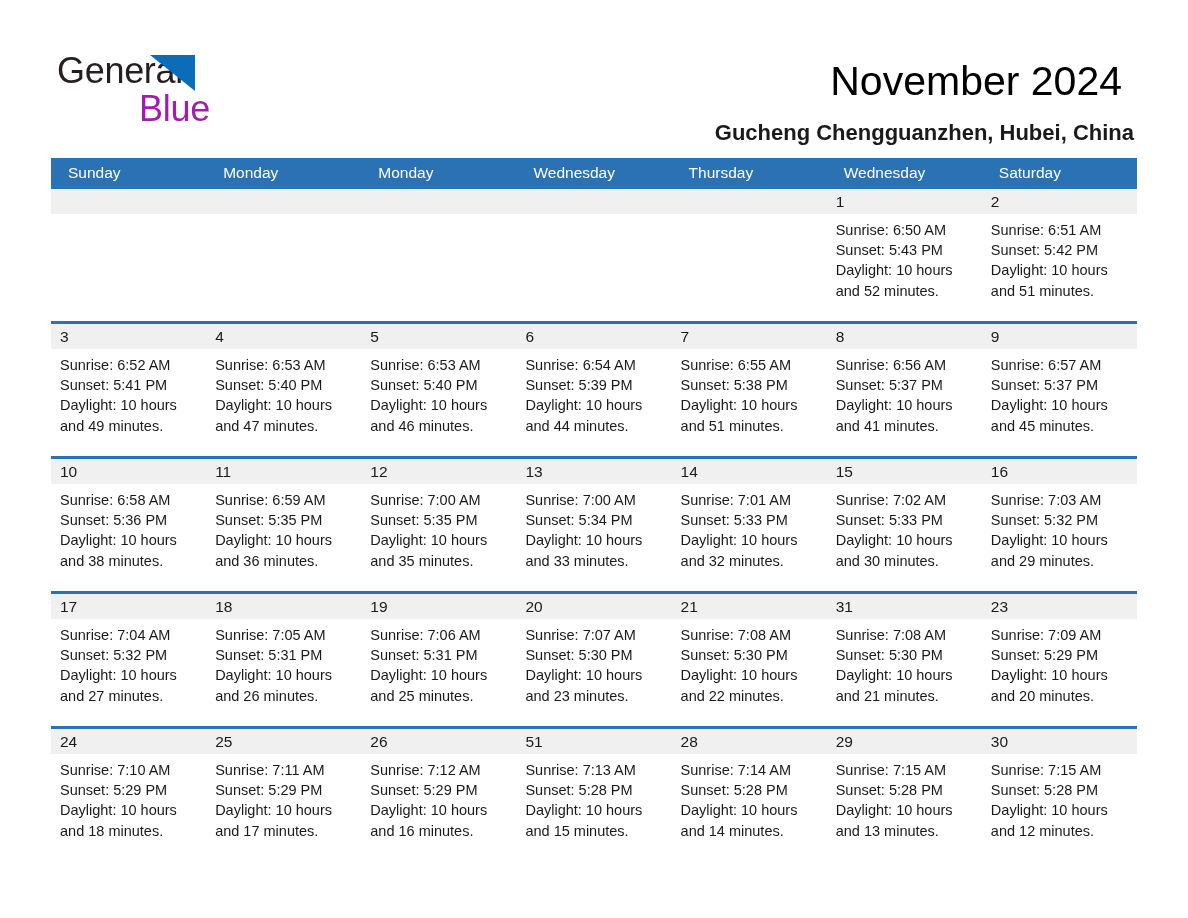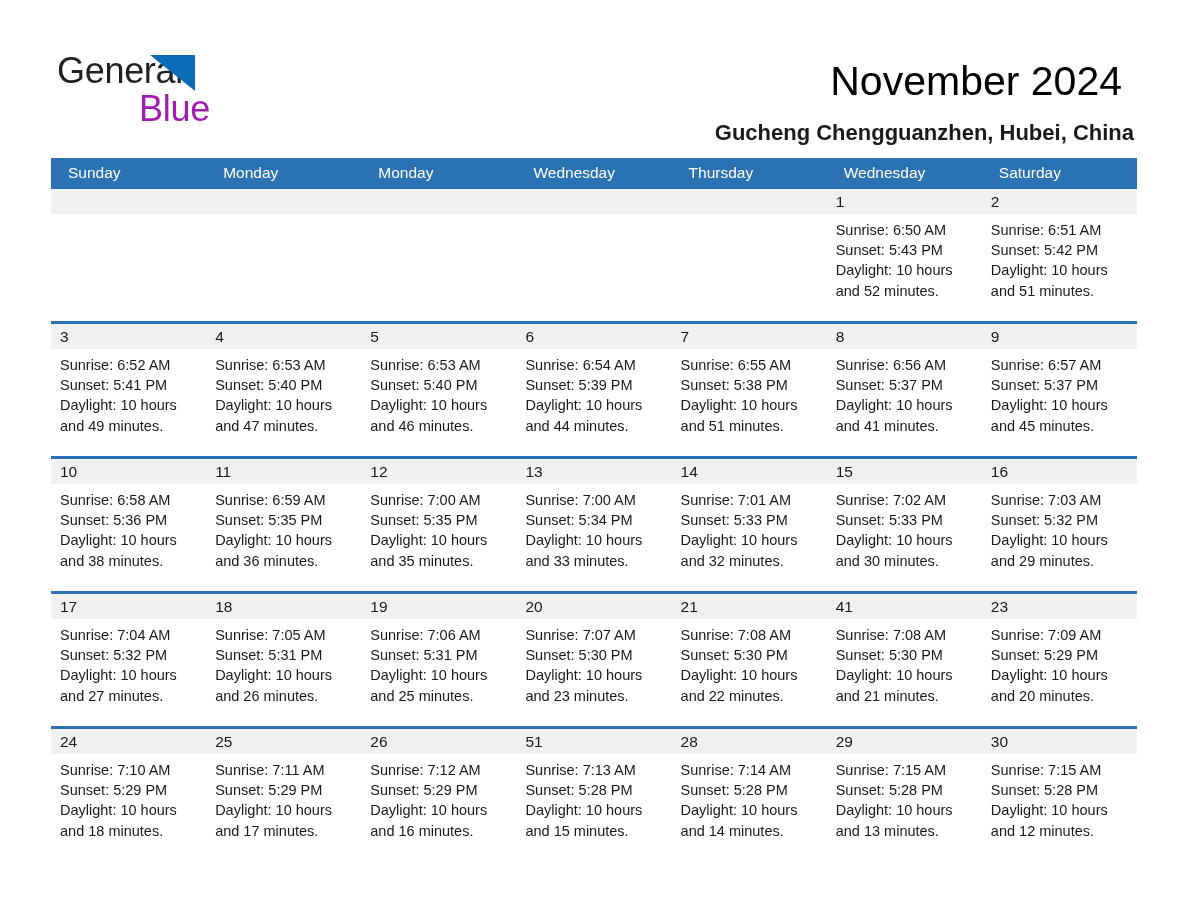--- a/index.html
+++ b/index.html
@@ -483,21 +483,21 @@
               <div class="cell-body">
                 <div class="cell-line">Sunrise: 7:08 AM</div>
                 <div class="cell-line">Sunset: 5:30 PM</div>
                 <div class="cell-line">Daylight: 10 hours</div>
                 <div class="cell-line">and 22 minutes.</div>
               </div>
             </div>
           </td>
           <td>
             <div class="cell">
-              <div class="date-band"><span class="date-num">41</span></div>
+              <div class="date-band"><span class="date-num">31</span></div>
               <div class="cell-body">
                 <div class="cell-line">Sunrise: 7:08 AM</div>
                 <div class="cell-line">Sunset: 5:30 PM</div>
                 <div class="cell-line">Daylight: 10 hours</div>
                 <div class="cell-line">and 21 minutes.</div>
               </div>
             </div>
           </td>
           <td>
             <div class="cell">

